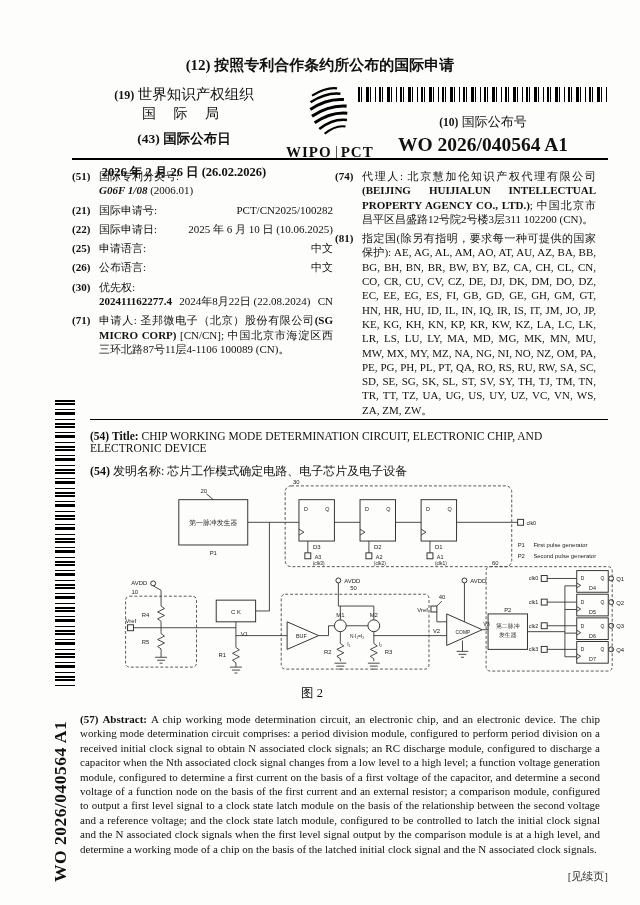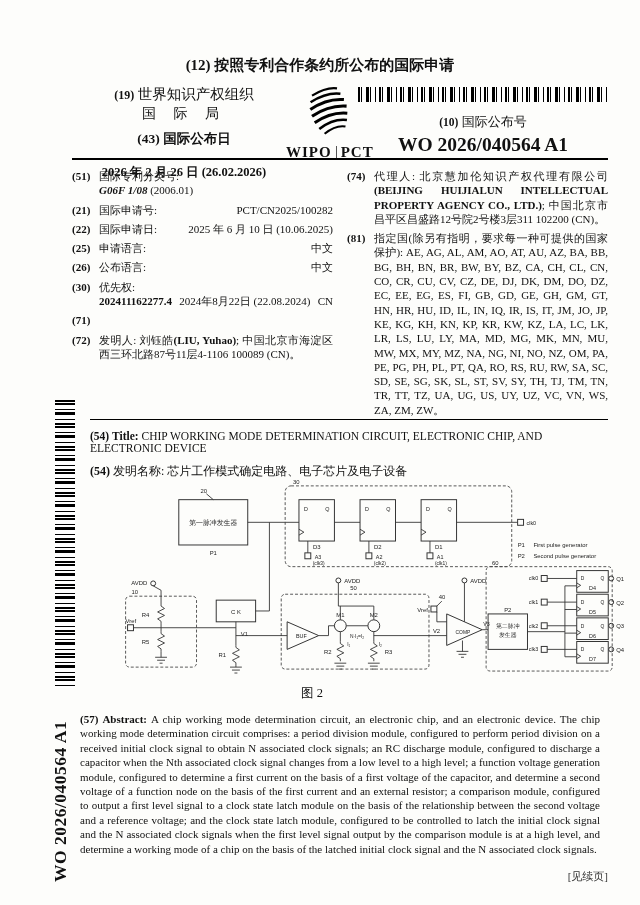--- a/index.html
+++ b/index.html
@@ -22,21 +22,21 @@
   .logo-text{font-size:15px;font-weight:bold;letter-spacing:1px;margin-top:2px;white-space:nowrap;}
   .logo-sep{display:inline-block;width:1px;height:12px;background:#555;margin:0 4px;vertical-align:-1px;}
   .hdr-right{top:87px;left:358px;width:250px;text-align:center;}
   .barcode-h{height:15px;width:250px;
     background:repeating-linear-gradient(90deg,#000 0 2px,#fff 2px 3px,#000 3px 4px,#fff 4px 8px,#000 8px 11px,#fff 11px 12px,#000 12px 13px,#fff 13px 17px,#000 17px 18px,#fff 18px 21px);}
   .pubnum-label{font-size:13px;margin-top:11px;}
   .pubnum-label .num{font-weight:bold;font-size:11.5px;}
   .pubnum-value{font-size:19.5px;font-weight:bold;margin-top:3px;white-space:nowrap;}
   .rule1{top:158px;left:72px;width:536px;border-top:2.5px solid #000;}
   
-  .biblio{top:169px;left:72px;width:536px;display:flex;gap:14px;font-size:11px;line-height:14.3px;}
+  .biblio{top:169px;left:72px;width:536px;display:flex;gap:2px;font-size:11px;line-height:14.3px;}
   .col{width:261px;}
   .entry{display:flex;margin-bottom:5px;}
   .entry .num{width:27px;flex:0 0 27px;font-weight:bold;}
   .ebody{flex:1;text-align:justify;}
   .kv{display:flex;justify-content:space-between;}
   .prio-row{display:flex;justify-content:space-between;}
   
   .titleblock{top:419px;left:90px;width:518px;border-top:1.5px solid #000;padding-top:10px;}
   .title-en{font-size:11.5px;}
   .title-zh{font-size:12px;margin-top:9px;}
@@ -133,24 +133,21 @@
       <span class="num">(30)</span>
       <span class="ebody"><span>优先权:</span>
         <span class="prio-row">
             <span class="b">202411162277.4</span>
             <span>2024年8月22日 (22.08.2024)</span>
             <span>CN</span>
           </span></span>
     </div>
     <div class="entry">
       <span class="num">(71)</span>
-    </div>
-    <div class="entry">
-      <span class="num">(72)</span>
-      <span class="ebody"><span>发明人: </span><span>刘钰皓</span><span class="b">(LIU, Yuhao)</span><span>; 中国北京市海淀区西三环北路87号11层4-1106 100089 (CN)。</span></span>
+      <span class="ebody"><span>申请人: </span><span>圣邦微电子（北京）股份有限公司</span><span class="b">(SG MICRO CORP)</span><span> [CN/CN]; 中国北京市海淀区西三环北路87号11层4-1106 100089 (CN)。</span></span>
     </div>
   </div>
   <div class="col">
     <div class="entry">
       <span class="num">(74)</span>
       <span class="ebody"><span>代理人: </span><span>北京慧加伦知识产权代理有限公司 </span><span class="b">(BEIJING HUIJIALUN INTELLECTUAL PROPERTY AGENCY CO., LTD.)</span><span>; 中国北京市昌平区昌盛路12号院2号楼3层311 102200 (CN)。</span></span>
     </div>
     <div class="entry">
       <span class="num">(81)</span>
       <span class="ebody"><span>指定国</span><span>(除另有指明，要求每一种可提供的国家保护): </span><span>AE, AG, AL, AM, AO, AT, AU, AZ, BA, BB, BG, BH, BN, BR, BW, BY, BZ, CA, CH, CL, CN, CO, CR, CU, CV, CZ, DE, DJ, DK, DM, DO, DZ, EC, EE, EG, ES, FI, GB, GD, GE, GH, GM, GT, HN, HR, HU, ID, IL, IN, IQ, IR, IS, IT, JM, JO, JP, KE, KG, KH, KN, KP, KR, KW, KZ, LA, LC, LK, LR, LS, LU, LY, MA, MD, MG, MK, MN, MU, MW, MX, MY, MZ, NA, NG, NI, NO, NZ, OM, PA, PE, PG, PH, PL, PT, QA, RO, RS, RU, RW, SA, SC, SD, SE, SG, SK, SL, ST, SV, SY, TH, TJ, TM, TN, TR, TT, TZ, UA, UG, US, UY, UZ, VC, VN, WS, ZA, ZM, ZW。</span></span>

